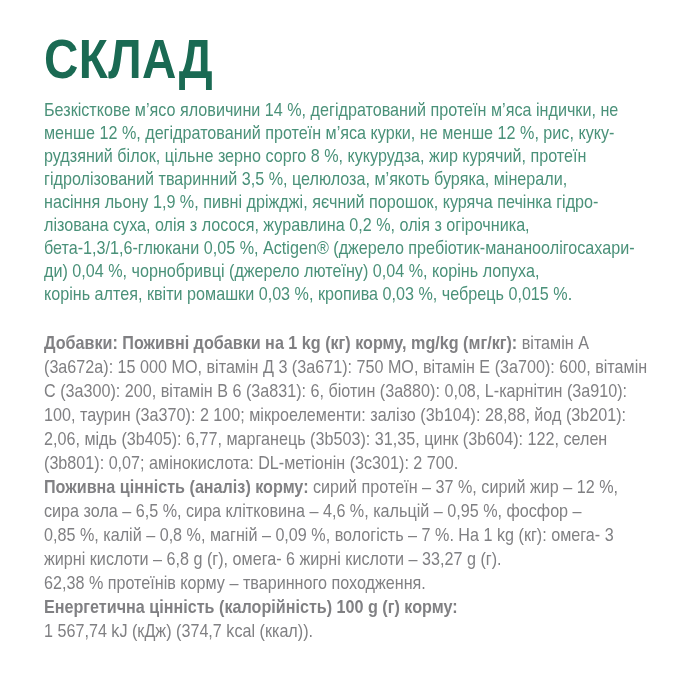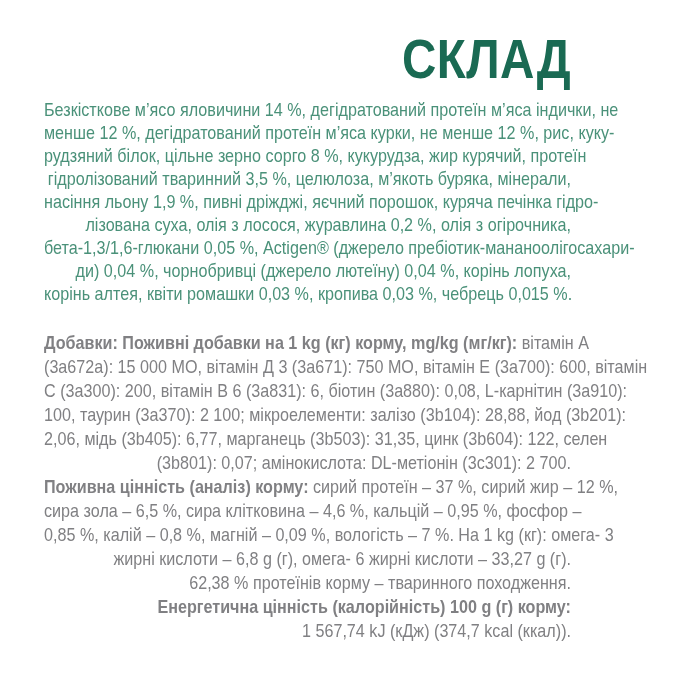--- a/index.html
+++ b/index.html
@@ -17,21 +17,20 @@
     width: 700px;
     height: 700px;
     background: var(--color-background);
     font-family: "Liberation Sans", sans-serif;
     overflow: hidden;
   }
   .page {
     width: 700px;
     height: 700px;
     padding: 30px 36px 16px 44px;
-    text-align: right;
   }
   .title {
     margin: 0 0 10px 0;
     font-size: 56px;
     line-height: 58px;
     font-weight: bold;
     letter-spacing: 0.5px;
     color: var(--color-title);
     transform: scaleX(0.85);
     transform-origin: left top;

